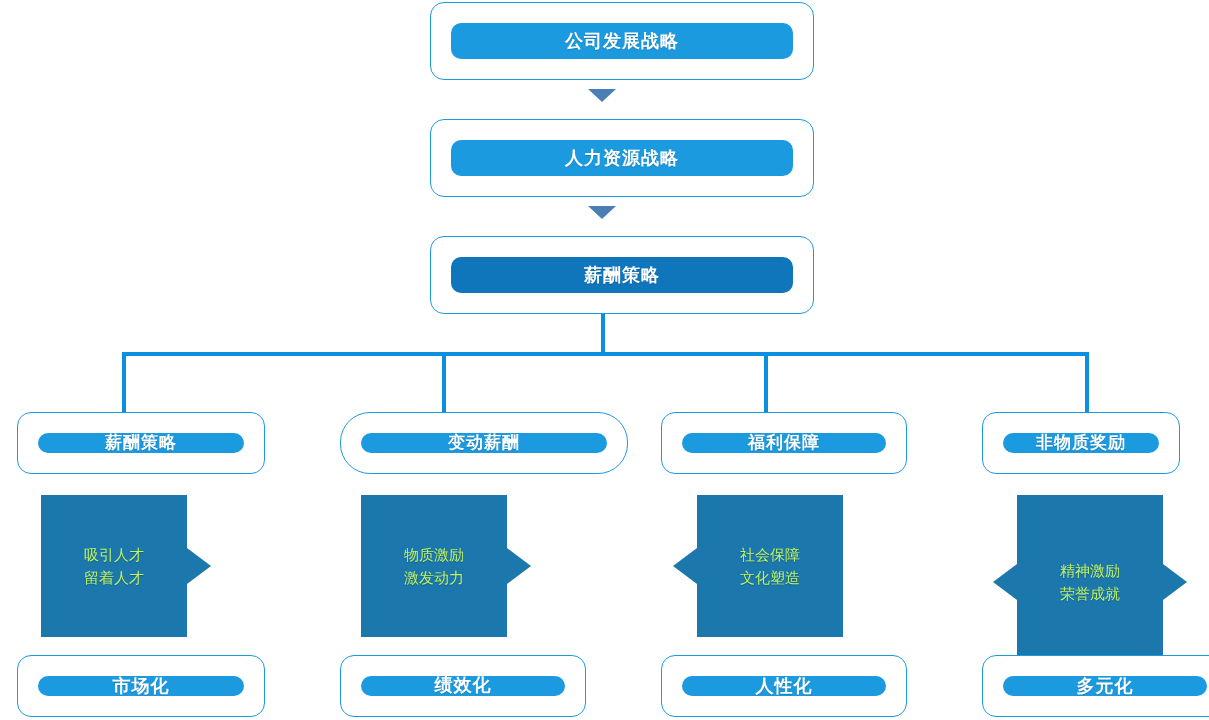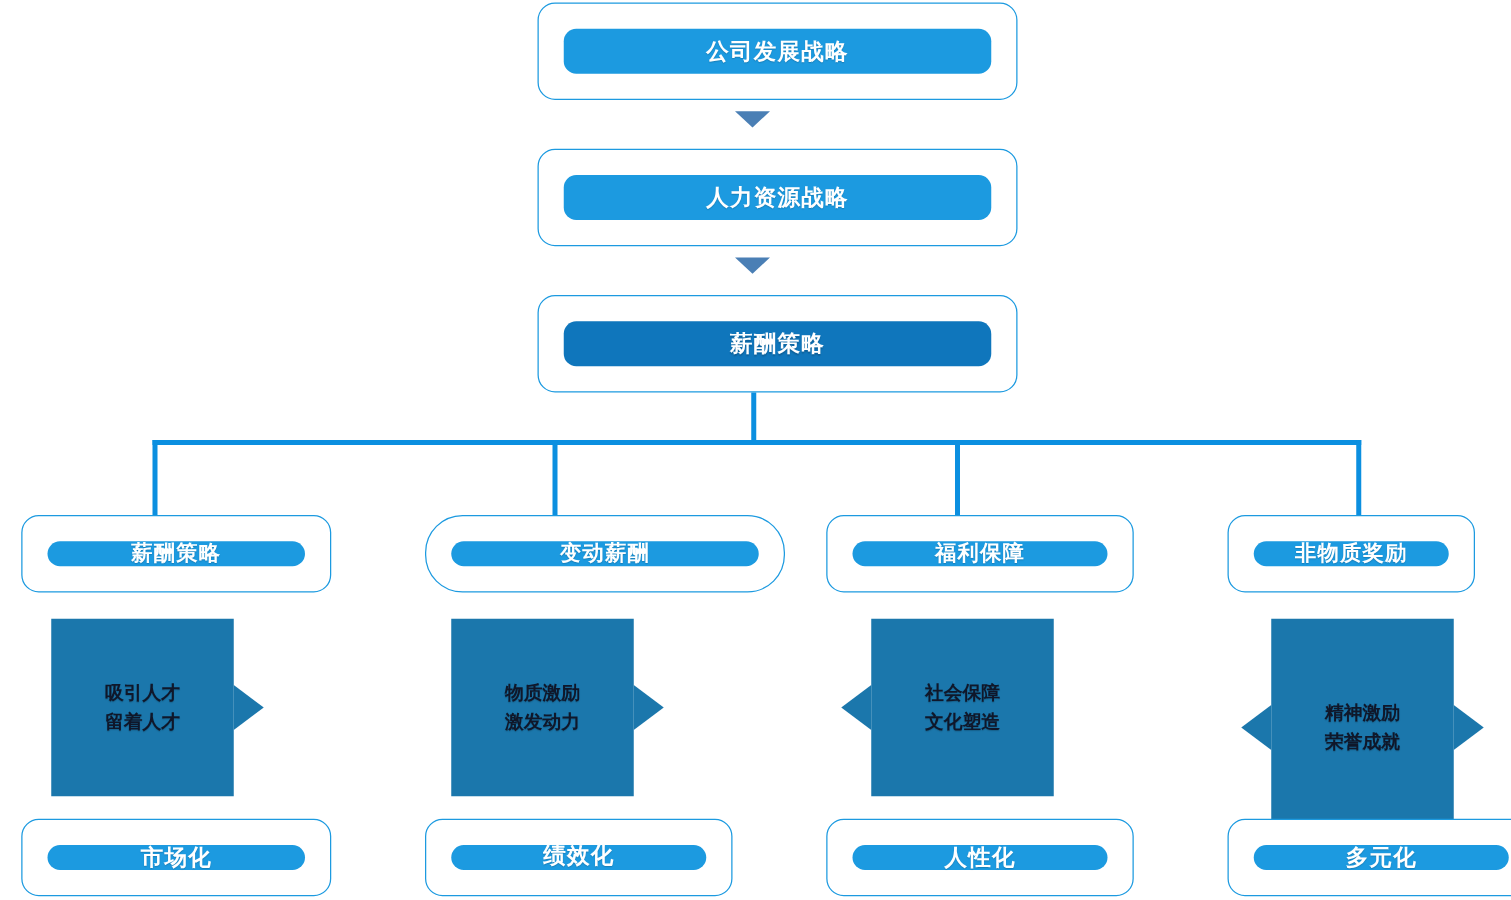--- a/index.html
+++ b/index.html
@@ -70,22 +70,22 @@
 
   
   .callout {
     position: absolute;
     background: #1B77AC;
     display: flex;
     align-items: center;
     justify-content: center;
   }
   .callout .ctext {
-    color: #0f172a;
-    font-weight: bold;
+    color: #bef264;
+    font-weight: normal;
     font-size: 15px;
     line-height: 1.55;
     text-align: right;
     text-shadow: 0 1px 1px rgba(0,0,0,0.2);
     white-space: pre-line;
   }
   
   .callout .tab-r {
     position: absolute;
     right: -24px;

